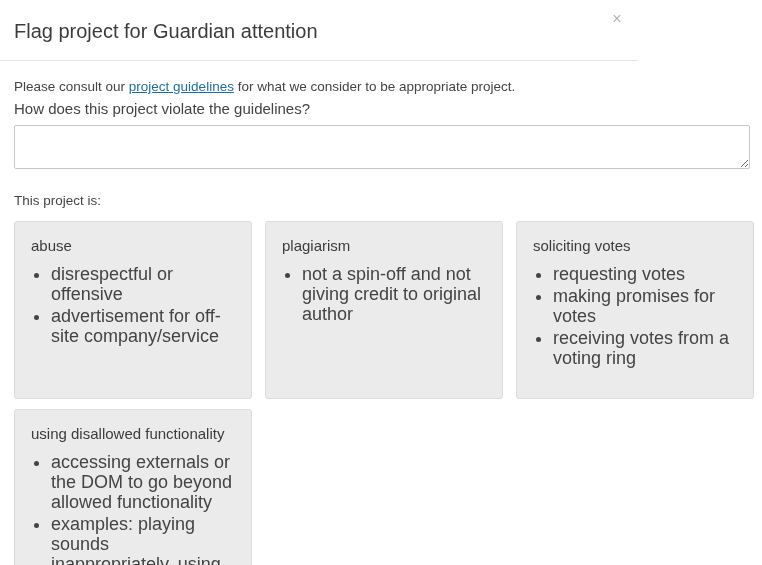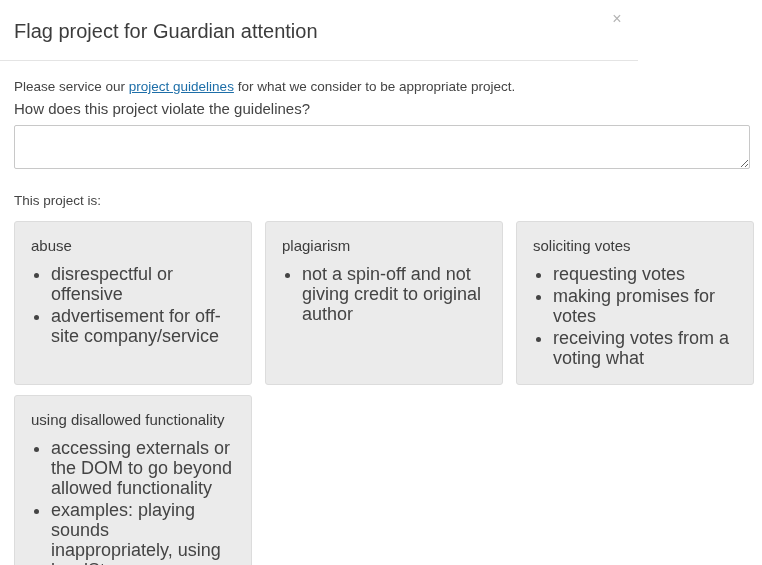--- a/index.html
+++ b/index.html
@@ -95,21 +95,21 @@
     flex-wrap: wrap;
     gap: 10px 13px;
     width: 740px;
   }
   .card {
     box-sizing: border-box;
     width: 238px;
     background: #ebebeb;
     border: 1px solid #dcdcdc;
     border-radius: 3px;
-    padding: 14px 16px 14px 16px;
+    padding: 14px 16px 28px 16px;
   }
   .card-title {
     font-size: 15px;
     color: #3c3c3c;
     line-height: 20px;
     margin: 0 0 8px 0;
     font-weight: normal;
   }
   .card-list {
     margin: 0;
@@ -131,21 +131,21 @@
 <div class="dialog">
 
   <div class="dialog-header">
     <h1 class="dialog-title">Flag project for Guardian attention</h1>
     <button class="close-button">×</button>
   </div>
 
   <div class="dialog-body">
 
     <p class="consult-line">
-      <span>Please service our </span><a class="consult-link" href="#">project guidelines</a><span> for what we consider to be appropriate project.</span>
+      <span>Please consult our </span><a class="consult-link" href="#">project guidelines</a><span> for what we consider to be appropriate project.</span>
     </p>
 
     <p class="question-line">How does this project violate the guidelines?</p>
 
     <textarea class="violate-textarea" placeholder="" style=""></textarea>
 
     <p class="project-is-label">This project is:</p>
 
     <div class="cards">
 
@@ -162,21 +162,21 @@
         <ul class="card-list">
           <li>not a spin-off and not giving credit to original author</li>
         </ul>
       </div>
 
       <div class="card row1">
         <h2 class="card-title">soliciting votes</h2>
         <ul class="card-list">
           <li>requesting votes</li>
           <li>making promises for votes</li>
-          <li>receiving votes from a voting what</li>
+          <li>receiving votes from a voting ring</li>
         </ul>
       </div>
 
       <div class="card row2">
         <h2 class="card-title">using disallowed functionality</h2>
         <ul class="card-list">
           <li>accessing externals or the DOM to go beyond allowed functionality</li>
           <li>examples: playing sounds inappropriately, using localStorage</li>
         </ul>
       </div>

